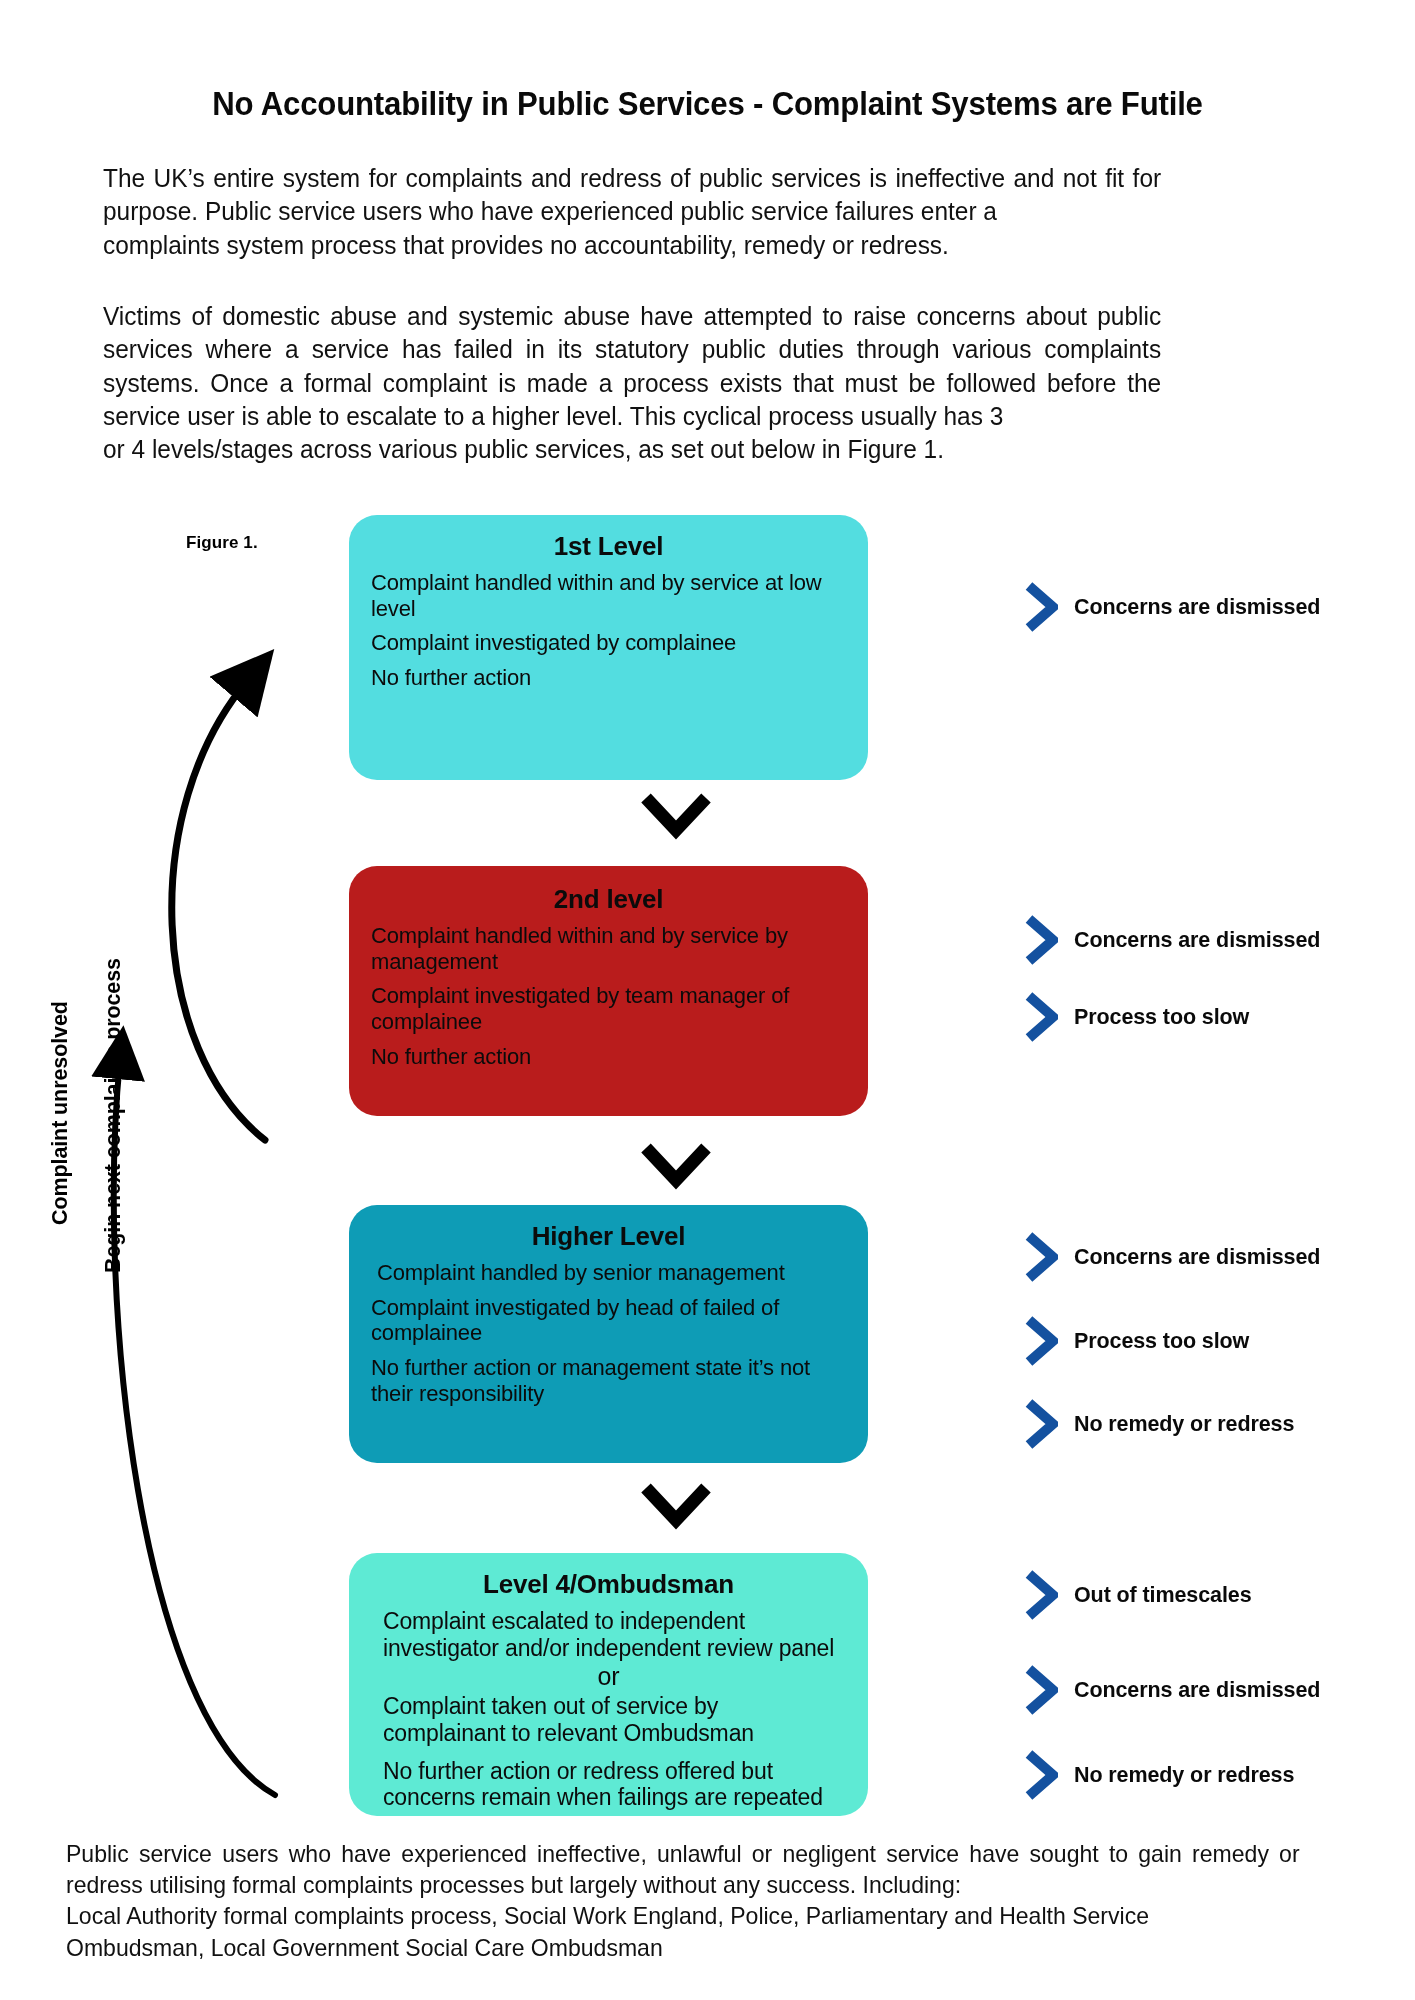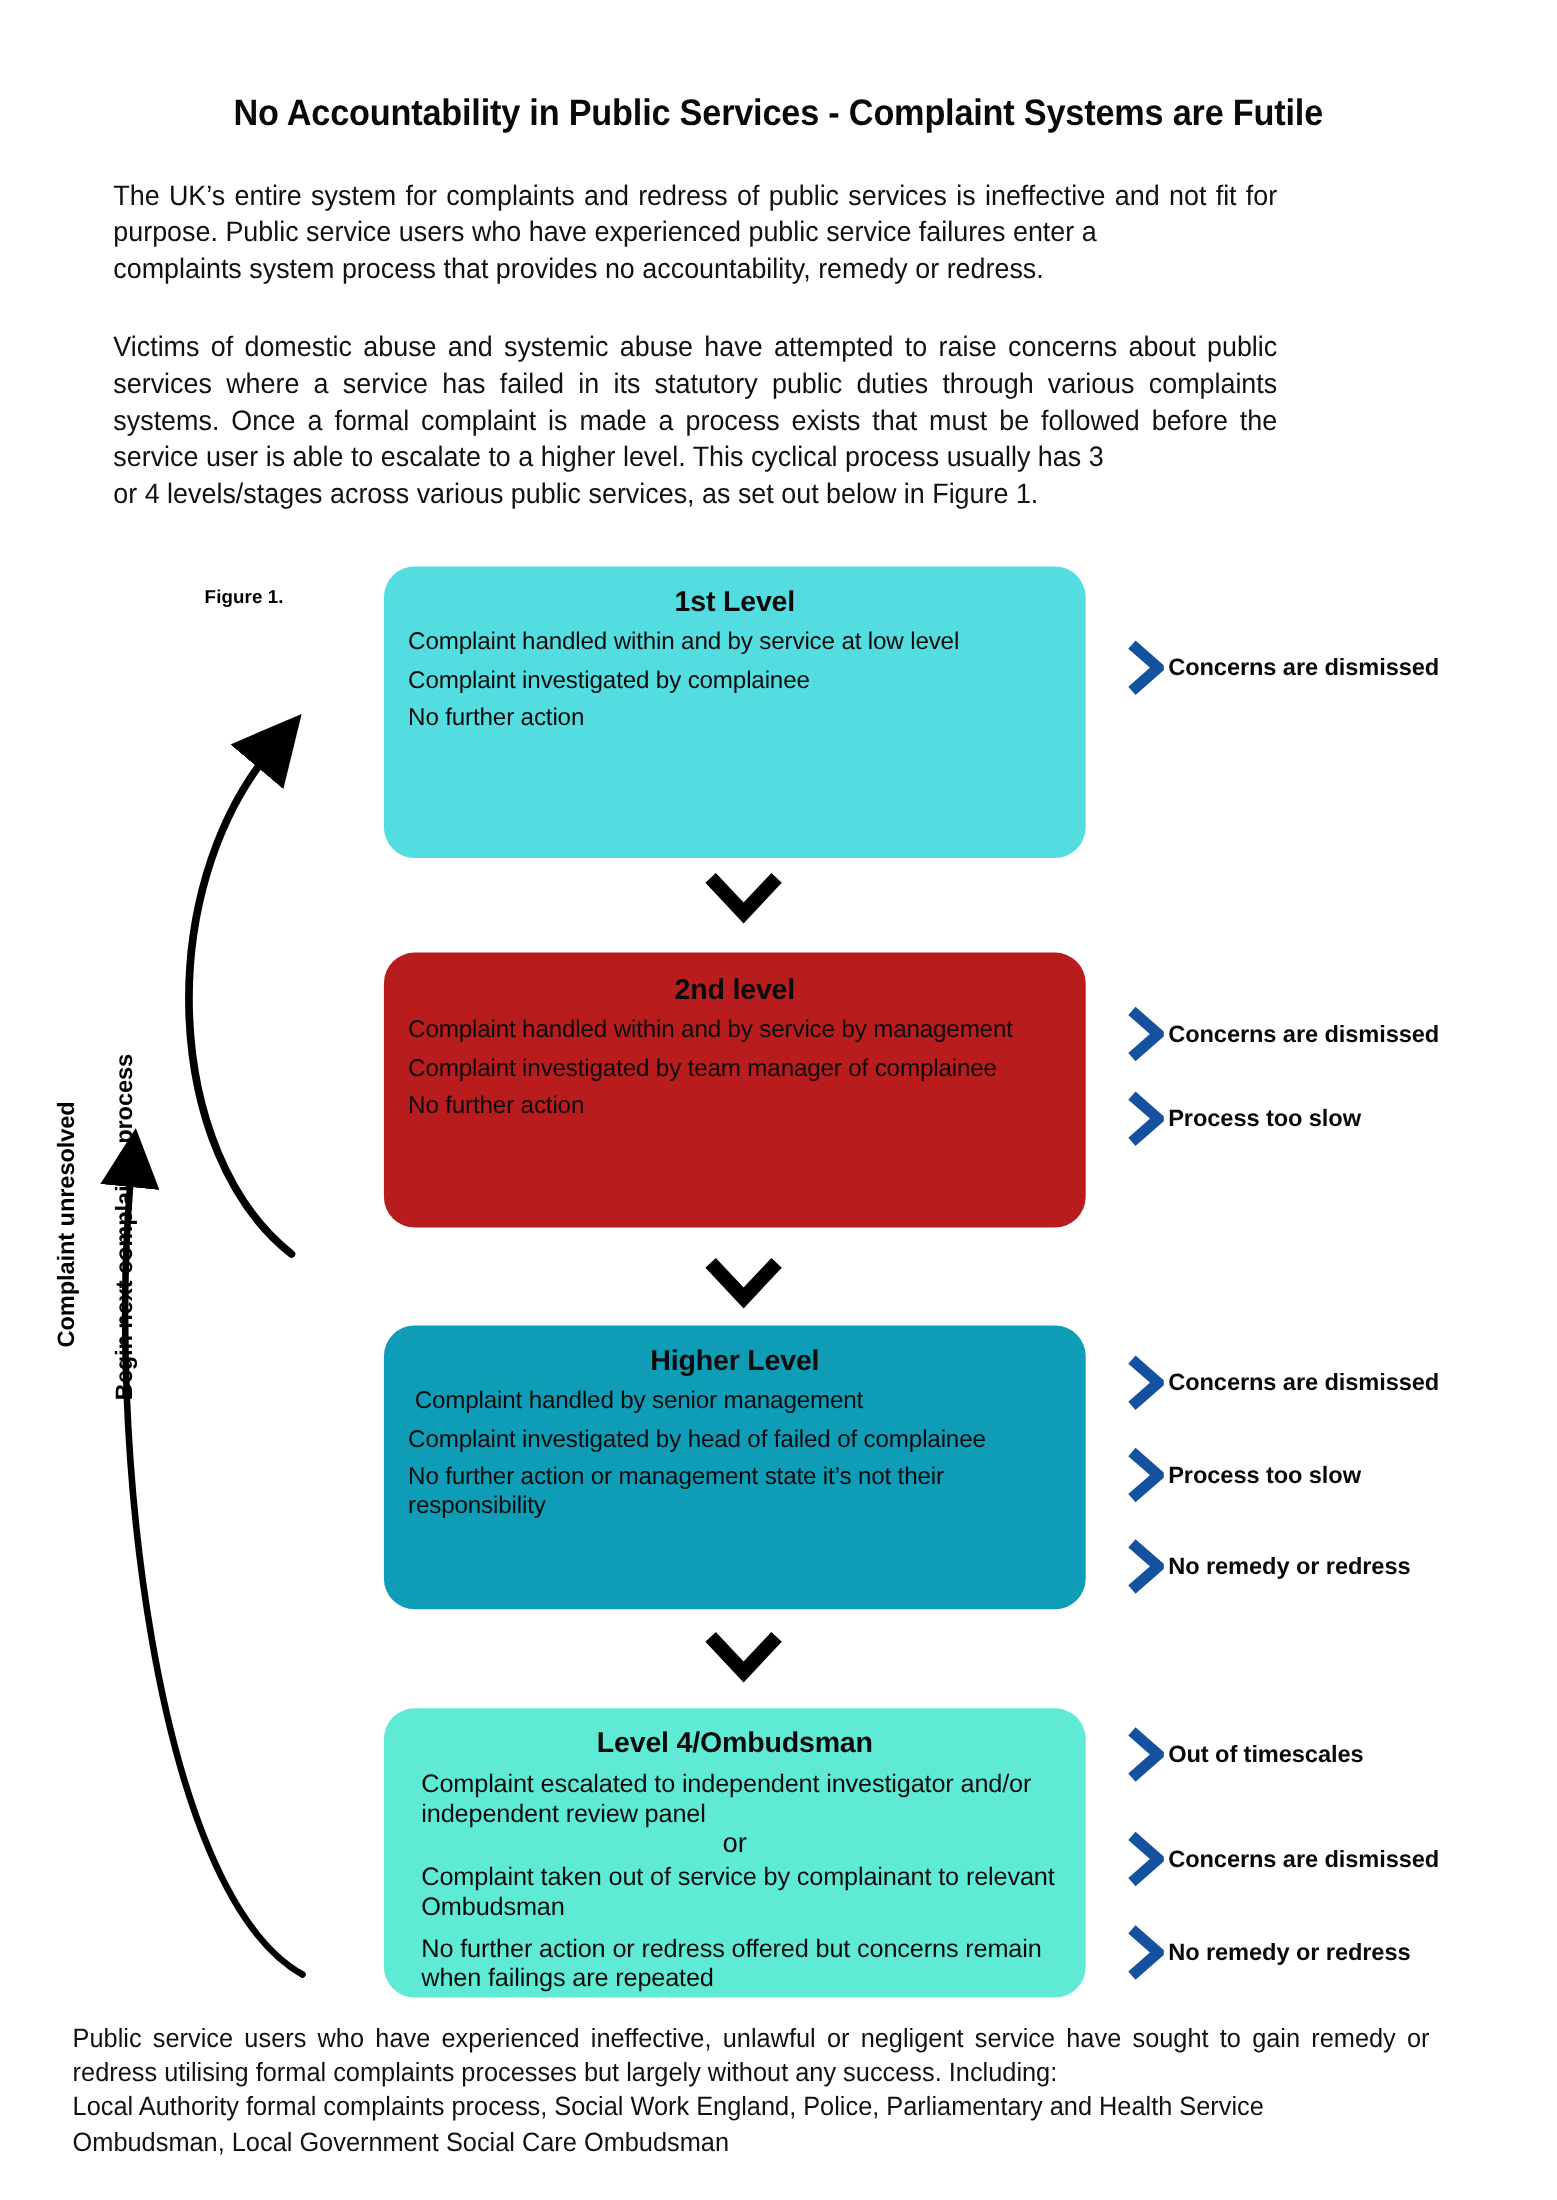--- a/index.html
+++ b/index.html
@@ -73,21 +73,21 @@
     transform: rotate(-90deg);
     letter-spacing: -0.1px;
   }
   #rot1 { left: 73px;  top: 1200px; }
   #rot2 { left: 126px; top: 1248px; }
 
   
   .flow-box {
     position: absolute;
     left: 349px;
-    width: 638px;
+    width: 519px;
     border-radius: 28px;
     box-sizing: border-box;
     padding: 12px 22px 14px 22px;
     color: #0b0b0b;
   }
   .flow-box .box-title {
     text-align: center;
     font-weight: bold;
     font-size: 26px;
     margin: 4px 0 8px 0;
@@ -126,21 +126,21 @@
   #dc1 { top: 790px; }
   #dc2 { top: 1140px; }
   #dc3 { top: 1480px; }
 
   
   .side-row {
     position: absolute;
     left: 1024px;
     display: flex;
     align-items: center;
-    gap: 4px;
+    gap: 16px;
     white-space: nowrap;
   }
   .side-row .chev {
     width: 34px;
     height: 50px;
     flex: none;
   }
   .side-row .side-label {
     font-size: 21.5px;
     font-weight: bold;

